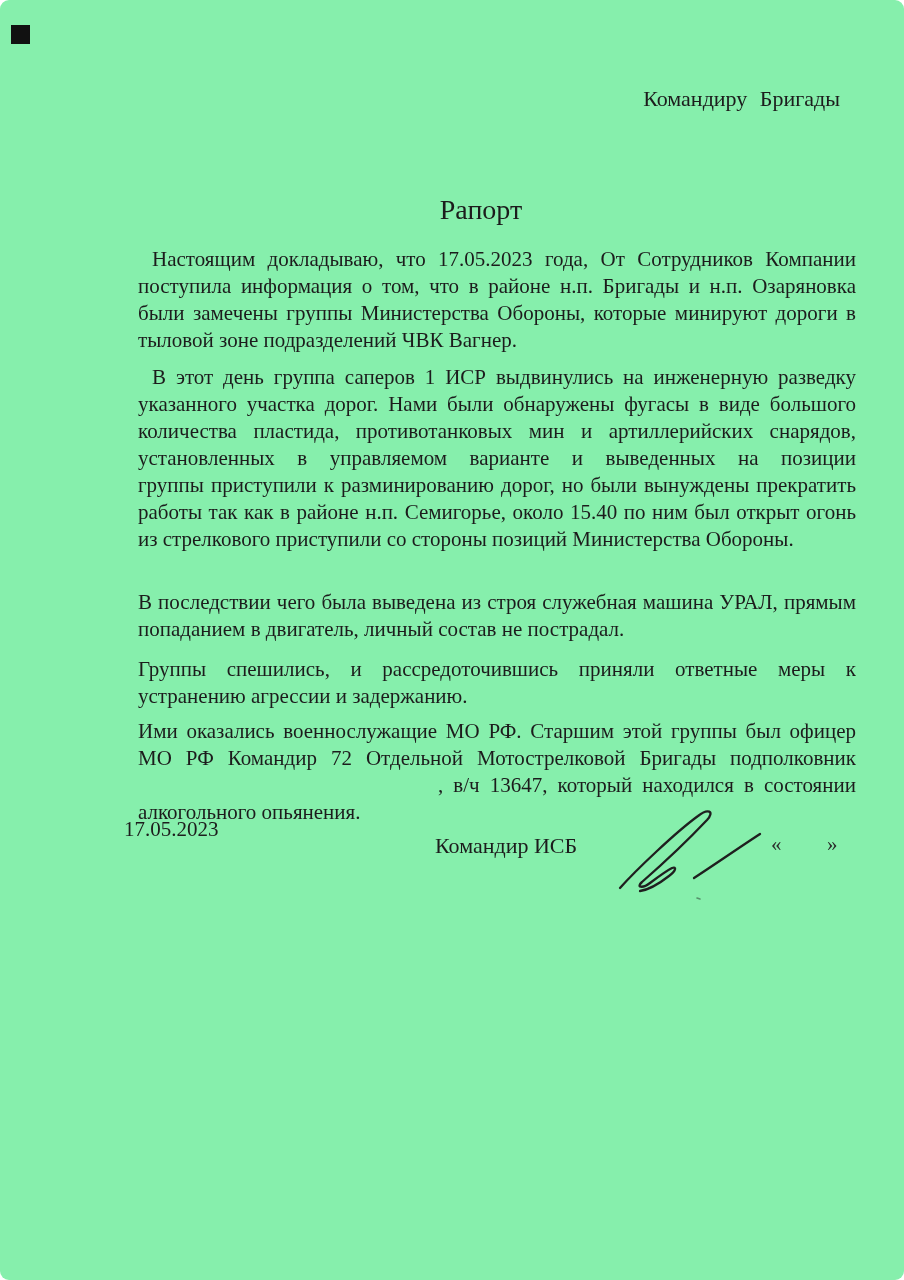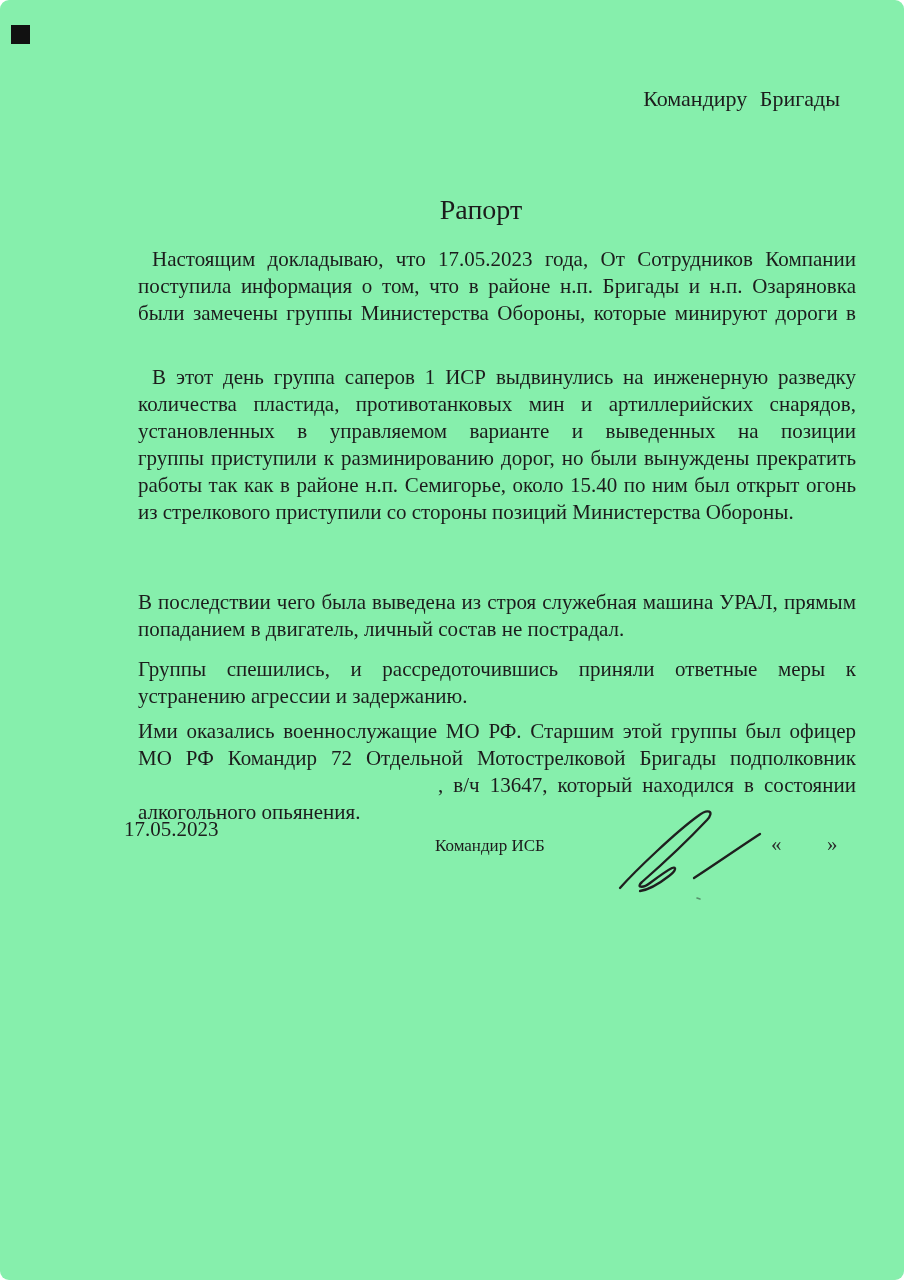--- a/index.html
+++ b/index.html
@@ -30,21 +30,21 @@
   .para{position:absolute;left:0;width:718px;}
   .p1{top:246px}.p2{top:364px}.p3{top:589px}.p4{top:656px}.p5{top:718px}
   .line{
     display:block;height:27px;line-height:27px;font-size:21px;
     white-space:nowrap;
     text-align:justify;text-align-last:justify;text-justify:inter-word;
   }
   .line.last{text-align-last:left;}
   .footer-row{position:absolute;left:0;top:0;width:904px;height:1280px;pointer-events:none;}
   .f-date{position:absolute;left:124px;top:816px;font-size:21px;line-height:27px;}
-  .f-signer{position:absolute;left:435px;top:832px;font-size:17px;line-height:27px;}
+  .f-signer{position:absolute;left:435px;top:832px;font-size:22px;line-height:27px;}
   .f-q1{position:absolute;left:771px;top:831px;font-size:21px;line-height:27px;color:#2a2a2a;}
   .f-q2{position:absolute;left:827px;top:831px;font-size:21px;line-height:27px;color:#2a2a2a;}
   .sig{position:absolute;left:598px;top:786px;width:180px;height:122px;}
   .sig path{fill:none;stroke:#1f1f1f;stroke-width:2.3;stroke-linecap:round;stroke-linejoin:round;}
   .sig .faint{stroke-width:1.6;opacity:.45;}
 </style>
 </head>
 <body>
 
 <div class="page">
@@ -53,23 +53,25 @@
 
   <div class="recipient">Командиру Бригады</div>
 
   <div class="doc-title">Рапорт</div>
 
   <div class="body-block">
       <div class="para p1">
         <span class="line" style="text-indent: 14px;">Настоящим докладываю, что 17.05.2023 года, От Сотрудников Компании</span>
         <span class="line">поступила информация о том, что в районе н.п. Бригады и н.п. Озаряновка</span>
         <span class="line">были замечены группы Министерства Обороны, которые минируют дороги в</span>
+        <span class="line last">тыловой зоне подразделений ЧВК Вагнер.</span>
       </div>
       <div class="para p2">
         <span class="line" style="text-indent: 14px;">В этот день группа саперов 1 ИСР выдвинулись на инженерную разведку</span>
+        <span class="line">указанного участка дорог. Нами были обнаружены фугасы в виде большого</span>
         <span class="line">количества пластида, противотанковых мин и артиллерийских снарядов,</span>
         <span class="line">установленных в управляемом варианте и выведенных на позиции</span>
         <span class="line">группы приступили к разминированию дорог, но были вынуждены прекратить</span>
         <span class="line">работы так как в районе н.п. Семигорье, около 15.40 по ним был открыт огонь</span>
         <span class="line last">из стрелкового приступили со стороны позиций Министерства Обороны.</span>
       </div>
       <div class="para p4">
         <span class="line">Группы спешились, и рассредоточившись приняли ответные меры к</span>
         <span class="line last">устранению агрессии и задержанию.</span>
       </div>

